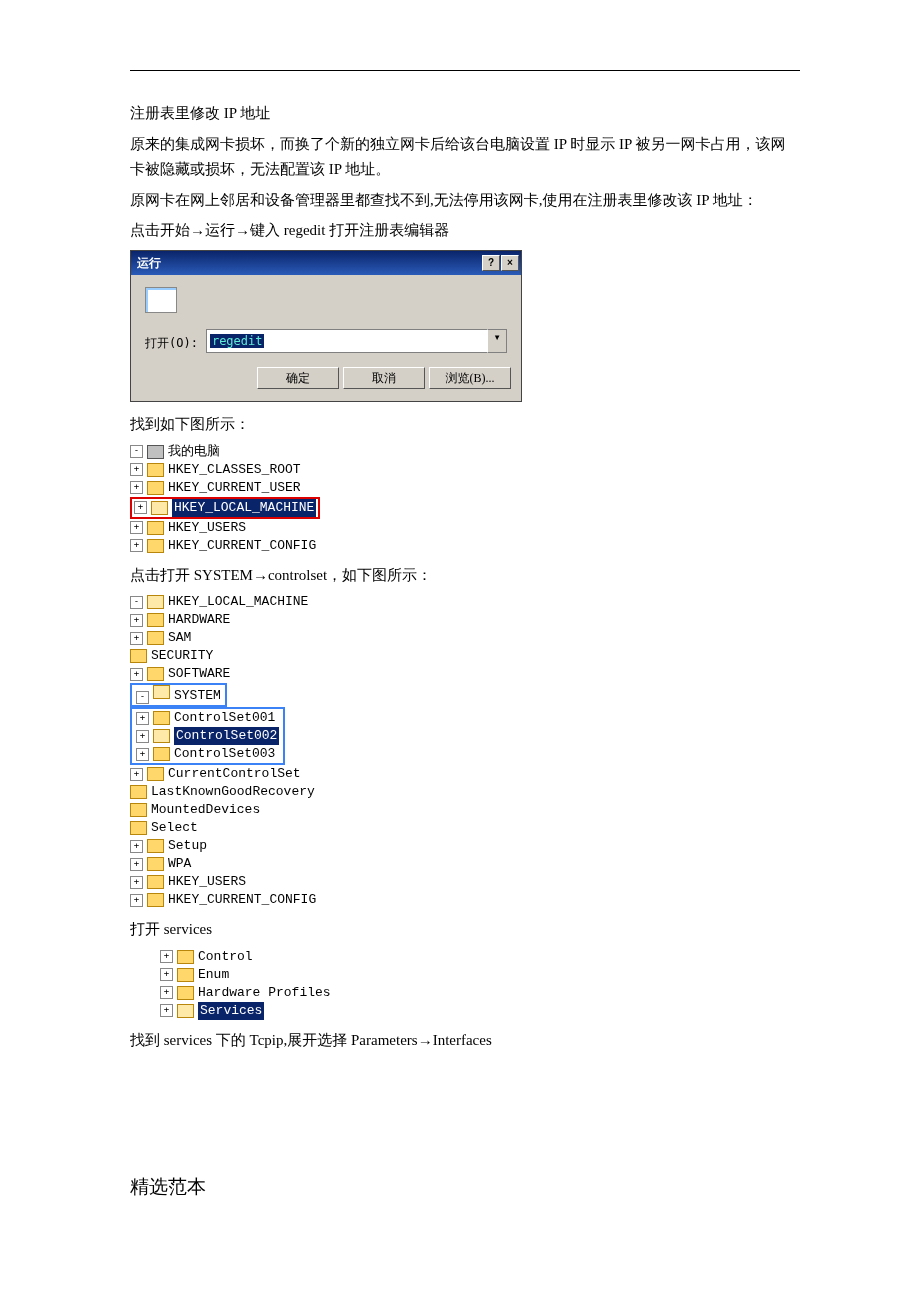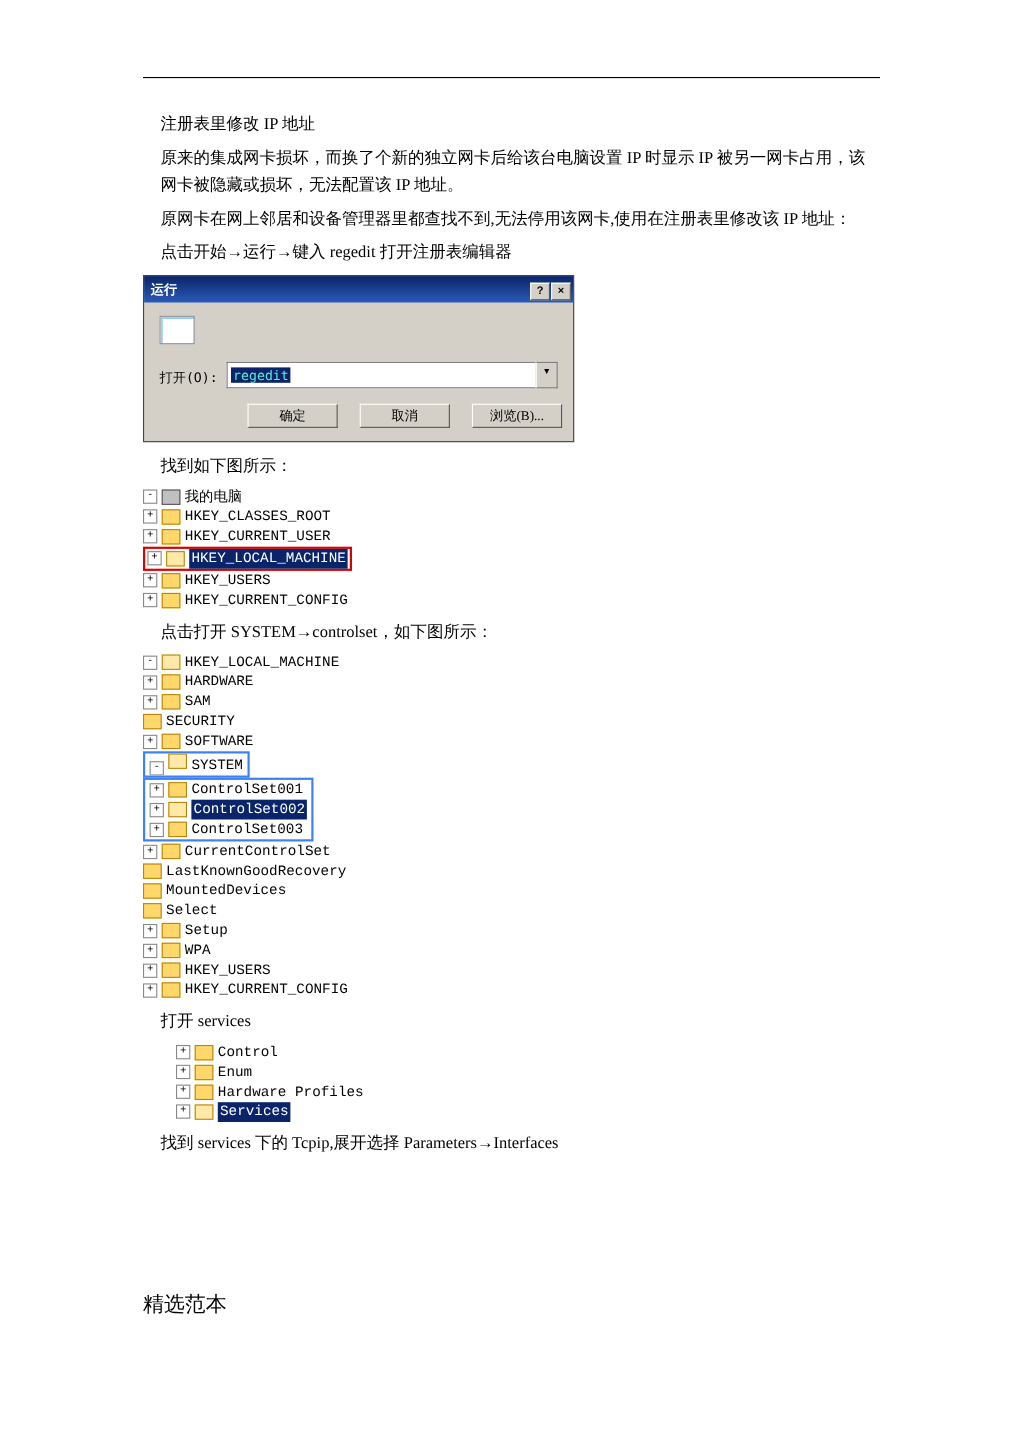--- a/index.html
+++ b/index.html
@@ -1,32 +1,32 @@
 <!DOCTYPE html>
 <html><head>
 <meta charset="utf-8">
 <style>
   body{margin:0;background:#fff;font-family:"SimSun","宋体",serif;font-size:15px;color:#000;line-height:1.7}
   .page{width:920px;margin:0 auto;padding:70px 120px 40px 130px;box-sizing:border-box}
   .hr{border-top:1px solid #000;margin-bottom:30px}
-  p{margin:0 0 5px 16px}
+  p{margin:0 0 5px 0}
   .dlg{width:390px;border:1px solid #444;background:#d4d0c8;font-family:"SimSun",monospace;font-size:12px;margin:6px 0 10px 0}
-  .dlg-tb{display:flex;align-items:flex-end;background:linear-gradient(#0a246a,#2a5bb8);color:#fff;font-weight:bold;padding:2px 2px 2px 6px}
+  .dlg-tb{display:flex;align-items:center;background:linear-gradient(#0a246a,#2a5bb8);color:#fff;font-weight:bold;padding:2px 2px 2px 6px}
   .dlg-tb-sp{flex:1}
   .dlg-tb button{width:18px;height:16px;margin-left:1px;background:#d4d0c8;border:1px solid #fff;border-right-color:#555;border-bottom-color:#555;font:bold 10px/12px sans-serif;padding:0}
   .dlg-body{padding:12px 14px 4px 14px}
   .dlg-row{display:flex;align-items:flex-start}
   .dlg-ico{width:30px;height:24px;border:1px solid #888;background:#fff;margin-right:12px;flex-shrink:0;box-shadow:inset 2px 2px 0 #9cf}
   .dlg-row2{display:flex;align-items:flex-end;margin:16px 0 10px 0}
   .dlg-row2 label{margin-right:8px}
   .run-field{flex:1;display:flex}
   .run-input{flex:1;background:#fff;border:1px solid #808080;border-right:0;padding:1px 3px}
   .run-input span{background:#0a246a;color:#5eead4;padding:0 2px}
   .run-dd{width:18px;background:#d4d0c8;border:1px solid #808080;border-left-color:#fff;text-align:center;line-height:14px}
-  .dlg-btns{display:flex;justify-content:flex-end;gap:20px;padding:0 10px 12px 0}
+  .dlg-btns{display:flex;justify-content:flex-end;gap:4px;padding:0 10px 12px 0}
   .dlg-btns button{width:82px;height:22px;background:#d4d0c8;border:1px solid #fff;border-right-color:#555;border-bottom-color:#555;font:12px "SimSun"}
   .tree{font-family:"Courier New",monospace;font-size:13px;line-height:18px;margin:4px 0 8px 0}
   .tree .row{display:flex;align-items:center;white-space:pre}
   .box{display:inline-block;width:11px;height:11px;border:1px solid #888;background:#fff;font:9px/9px monospace;text-align:center;color:#000;margin-right:4px}
   .fold{display:inline-block;width:15px;height:12px;background:#ffd76b;border:1px solid #b8860b;margin-right:4px}
   .fold.open{background:#ffe9a8}
   .pc{display:inline-block;width:15px;height:12px;background:#c0c0c0;border:1px solid #555;margin-right:4px}
   .sel{background:#0a246a;color:#fff;padding:0 2px}
   .redbox{border:2px solid #d00;display:inline-flex;align-items:center;padding:0 2px}
   .redbox2{border:2px solid #3b82f6;padding:0 4px;display:inline-block}

